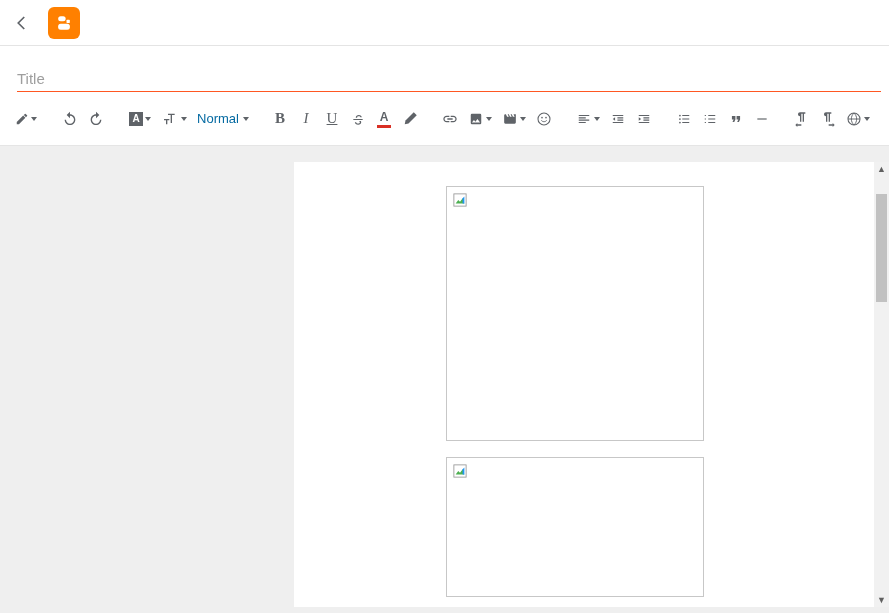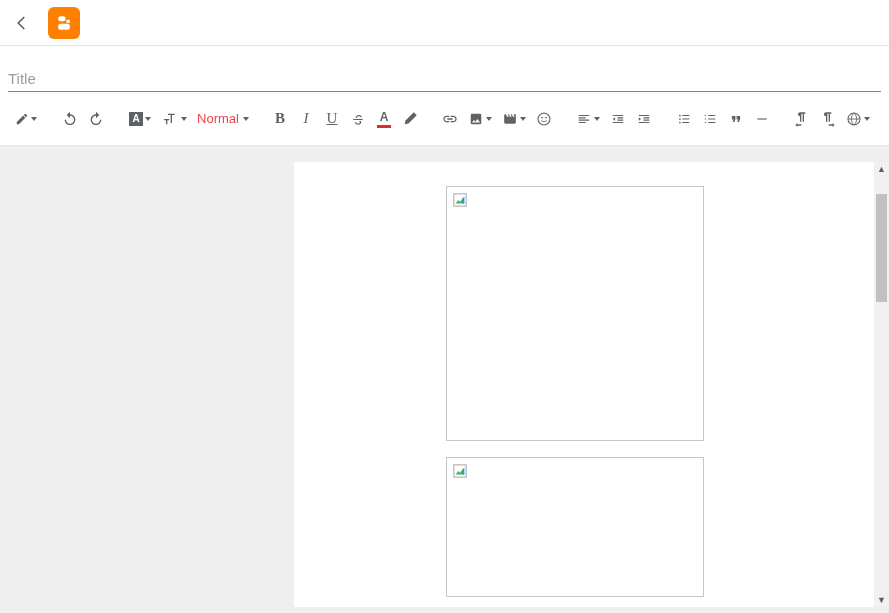--- a/index.html
+++ b/index.html
@@ -26,21 +26,21 @@
     cursor:pointer;
   }
   .logo {
     width: 32px; height: 32px;
     background: #ff8000;
     border-radius: 6px;
     display:flex;align-items:center;justify-content:center;
   }
   .title-bar {
     background:#fff;
-    padding: 20px 8px 0 8px;
+    padding: 20px 8px 0 17px;
   }
   .title-input {
     width:100%;
     border:none;
     border-bottom: 1px solid #ff5722;
     font-size: 15px;
     color:#888;
     padding: 4px 0;
     outline:none;
     background:transparent;
@@ -73,21 +73,21 @@
     margin-left:2px;
   }
   .sep {
     width:1px; height:22px;
     background:#dadce0;
     margin: 0 6px;
   }
   .bold-b { font-weight:700; font-family: 'Times New Roman', serif; font-size:15px; color:#5f6368;}
   .italic-i { font-style:italic; font-family:'Times New Roman',serif; font-size:15px; color:#5f6368;}
   .under-u { text-decoration:underline; font-family:'Times New Roman',serif; font-size:15px; color:#5f6368;}
-  .normal-txt { font-size:13px; color:#ef4444; padding:0 2px;}
+  .normal-txt { font-size:13px; color:#0369a1; padding:0 2px;}
   .content-area {
     display:flex;
     height: calc(613px - 46px - 52px - 54px);
   }
   .left-pad { width:294px; background:#efefef;}
   .canvas-wrap {
     flex:1;
     background:#fff;
     margin-top:16px;
     position:relative;

